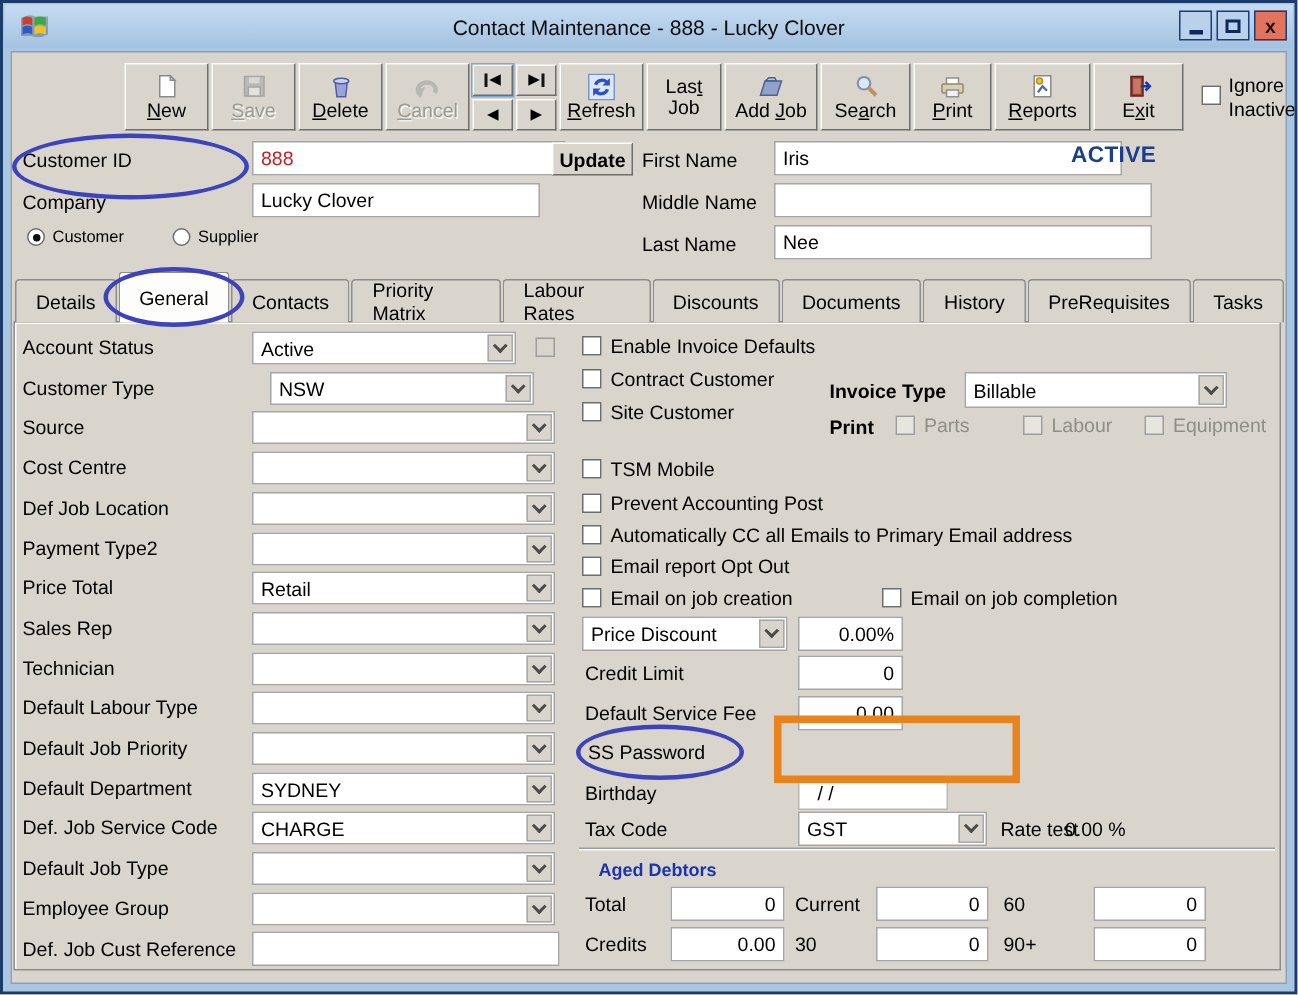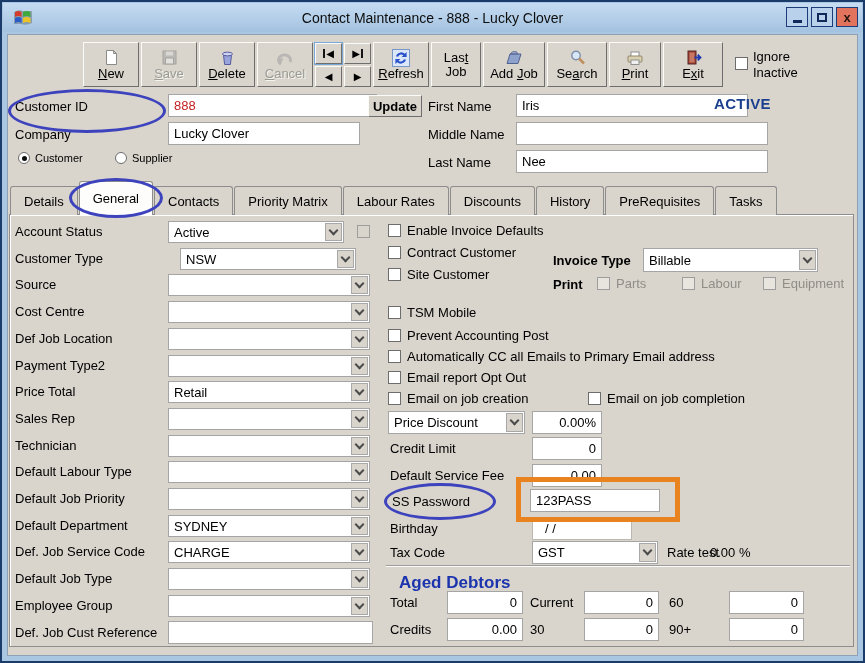--- a/index.html
+++ b/index.html
@@ -54,21 +54,21 @@
   
   .cbrow{position:absolute;display:flex;align-items:center;gap:6px;font-size:13px;white-space:nowrap}
   .cb{width:13px;height:13px;background:#fff;border:1px solid #6d6d6d;flex:none}
   .cbrow.disabled{color:#8e8e86}
   .cbrow.disabled .cb{border-color:#9d9d9d;background:#e8e5df}
   .cb.flat{background:#d9d5cd;border-color:#9d9d9d;position:absolute}
   
   .ellipse{position:absolute;border:3px solid #3d43bd;border-radius:50%;pointer-events:none;z-index:5}
   .orange-box{position:absolute;border:5px solid #e8831f;pointer-events:none;z-index:5}
   .sep{position:absolute;height:0;border-top:1px solid #9b9b9b;border-bottom:1px solid #fcfcfc}
-  .aged-head{position:absolute;font-weight:bold;font-size:17px;color:#1b34ad}
+  .aged-head{position:absolute;font-weight:bold;font-size:12px;color:#1b34ad}
   .overlap{position:absolute;white-space:nowrap;font-size:13px}
 </style>
 </head>
 <body>
 
 <div class="window">
 
   <div class="titlebar">
     <span class="winlogo">
       <svg width="22" height="20" viewBox="0 0 22 20">
@@ -186,20 +186,30 @@
       <div class="tbtn" style="width:52px">
         <span class="ico">
           <svg width="18" height="16">
               <rect x="5" y="2" width="8" height="5" fill="#fff" stroke="#909090"></rect>
               <rect x="2" y="6" width="14" height="6" rx="1" fill="#d8d0b0" stroke="#908868"></rect>
               <rect x="5" y="10" width="8" height="4.5" fill="#f0f0f0" stroke="#909090"></rect>
             </svg>
         </span>
         <span><u>P</u>rint</span>
       </div>
+      <div class="tbtn" style="width:64px">
+        <span class="ico">
+          <svg width="16" height="17">
+              <rect x="2.5" y="1.5" width="11" height="14" fill="#fff" stroke="#8a8a8a"></rect>
+              <circle cx="6" cy="5" r="2" fill="#e8c830" stroke="#b09020"></circle>
+              <path d="M5 12.5l3-4 3 3" stroke="#4a6ab0" fill="none" stroke-width="1.5"></path>
+            </svg>
+        </span>
+        <span><u>R</u>eports</span>
+      </div>
       <div class="tbtn" style="width:60px">
         <span class="ico">
           <svg width="17" height="17">
               <rect x="3" y="2" width="8" height="13" fill="#9a4038" stroke="#5a241e"></rect>
               <rect x="4.5" y="3.5" width="5" height="10" fill="#c87860"></rect>
               <path d="M9.5 8.5h6m-2.8-2.8l2.8 2.8-2.8 2.8" stroke="#2038b0" stroke-width="1.8" fill="none"></path>
             </svg>
         </span>
         <span>E<u>x</u>it</span>
       </div>
@@ -252,20 +262,23 @@
       <div class="tab">
           <span>Priority Matrix</span>
         </div>
       <div class="tab">
           <span>Labour Rates</span>
         </div>
       <div class="tab">
           <span>Discounts</span>
         </div>
       <div class="tab">
+          <span>Documents</span>
+        </div>
+      <div class="tab">
           <span>History</span>
         </div>
       <div class="tab">
           <span>PreRequisites</span>
         </div>
       <div class="tab">
           <span>Tasks</span>
         </div>
     </div>
 
@@ -465,21 +478,20 @@
       <div class="field num" style="left:522px;top:196px;width:70px;height:23px"><span>0.00%</span></div>
 
       <span class="lab" style="left:380px;top:226px">Credit Limit</span>
       <div class="field num" style="left:522px;top:222px;width:70px"><span>0</span></div>
 
       <span class="lab" style="left:380px;top:253px">Default Service Fee</span>
       <div class="field num" style="left:522px;top:249px;width:70px"><span>0.00</span></div>
 
       <span class="lab" style="left:382px;top:279px">SS Password</span>
       <div class="ellipse" style="left:374px;top:268px;width:112px;height:37px"></div>
-      <div class="field" style="left:520px;top:274px;width:130px"><span>123PASS</span></div>
       <div class="orange-box" style="left:506px;top:262px;width:164px;height:45px"></div>
 
       <span class="lab" style="left:380px;top:306px">Birthday</span>
       <div class="field" style="left:522px;top:302px;width:100px;border-color:#bcb8b0;padding-left:12px"><span>/ /</span></div>
 
       <span class="lab" style="left:380px;top:330px">Tax Code</span>
       <div class="combo" style="left:522px;top:326px;width:126px;height:23px">
           <span class="cval">GST</span>
           <span class="abtn">
             <i class="chev"></i>

